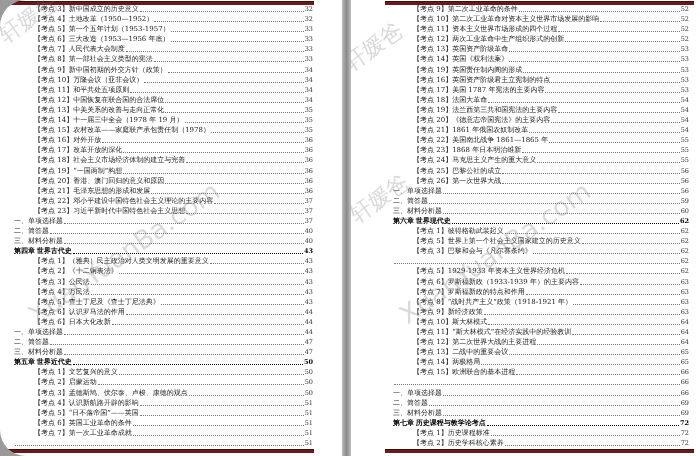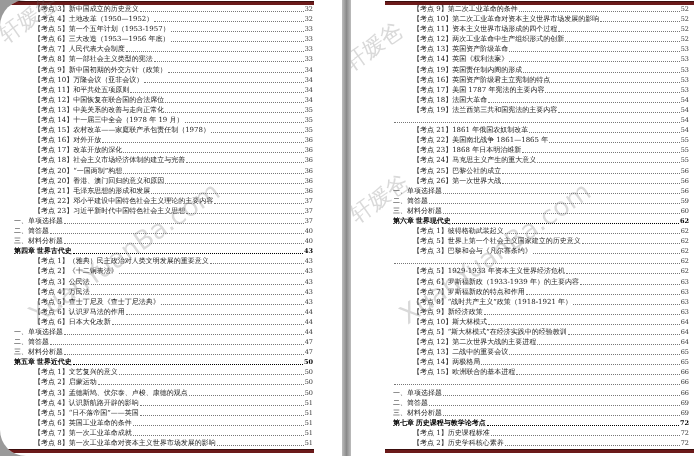--- a/index.html
+++ b/index.html
@@ -128,21 +128,21 @@
         <span class="t">【考点 17】改革开放的深化</span>
         <span class="dots"></span>
         <span class="p">36</span>
       </div>
       <div class="row sub">
         <span class="t">【考点 18】社会主义市场经济体制的建立与完善</span>
         <span class="dots"></span>
         <span class="p">36</span>
       </div>
       <div class="row sub">
-        <span class="t">【考点 20】“一国两制”构想</span>
+        <span class="t">【考点 19】“一国两制”构想</span>
         <span class="dots"></span>
         <span class="p">36</span>
       </div>
       <div class="row sub">
         <span class="t">【考点 20】香港、澳门回归的意义和原因</span>
         <span class="dots"></span>
         <span class="p">36</span>
       </div>
       <div class="row sub">
         <span class="t">【考点 21】毛泽东思想的形成和发展</span>
@@ -263,21 +263,20 @@
         <span class="t">【考点 6】英国工业革命的条件</span>
         <span class="dots"></span>
         <span class="p">51</span>
       </div>
       <div class="row sub">
         <span class="t">【考点 7】第一次工业革命成就</span>
         <span class="dots"></span>
         <span class="p">51</span>
       </div>
       <div class="row sub">
-        <span class="t">【考点 8】第一次工业革命对资本主义世界市场发展的影响</span>
         <span class="dots"></span>
         <span class="p">51</span>
       </div>
     </div>
   <div class="bar bottom"></div>
   <div class="watermark" style="left:10px; top:20px; font-size:22px; transform:rotate(-35deg);">轩媛爸</div>
   <div class="watermark" style="left:40px; top:300px; font-size:26px; transform:rotate(-35deg);">XuanYuanBa.com</div>
 </div>
 
 <div class="gutter"></div>
@@ -334,20 +333,21 @@
         <span class="t">【考点 18】法国大革命</span>
         <span class="dots"></span>
         <span class="p">54</span>
       </div>
       <div class="row sub">
         <span class="t">【考点 19】法兰西第三共和国宪法的主要内容</span>
         <span class="dots"></span>
         <span class="p">54</span>
       </div>
       <div class="row sub">
+        <span class="t">【考点 20】《德意志帝国宪法》的主要内容</span>
         <span class="dots"></span>
         <span class="p">54</span>
       </div>
       <div class="row sub">
         <span class="t">【考点 21】1861 年俄国农奴制改革</span>
         <span class="dots"></span>
         <span class="p">54</span>
       </div>
       <div class="row sub">
         <span class="t">【考点 22】美国南北战争 1861—1865 年</span>
@@ -437,21 +437,21 @@
         <span class="t">【考点 9】新经济政策</span>
         <span class="dots"></span>
         <span class="p">63</span>
       </div>
       <div class="row sub">
         <span class="t">【考点 10】斯大林模式</span>
         <span class="dots"></span>
         <span class="p">64</span>
       </div>
       <div class="row sub">
-        <span class="t">【考点 5】“斯大林模式”在经济实践中的经验教训</span>
+        <span class="t">【考点 11】“斯大林模式”在经济实践中的经验教训</span>
         <span class="dots"></span>
         <span class="p">64</span>
       </div>
       <div class="row sub">
         <span class="t">【考点 12】第二次世界大战的主要进程</span>
         <span class="dots"></span>
         <span class="p">64</span>
       </div>
       <div class="row sub">
         <span class="t">【考点 13】二战中的重要会议</span>

